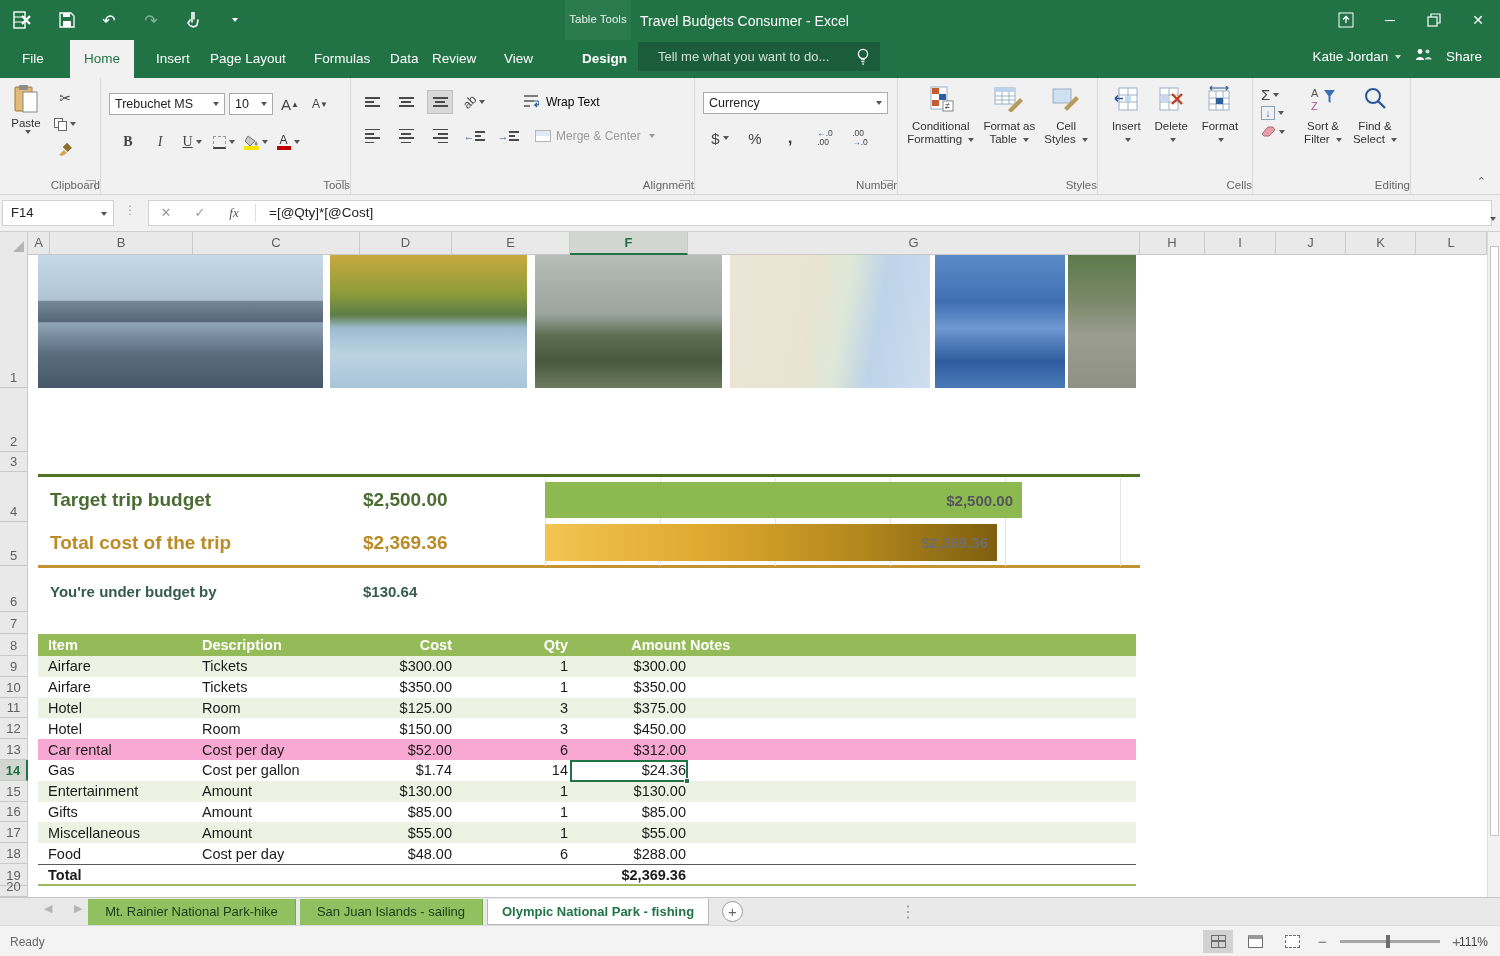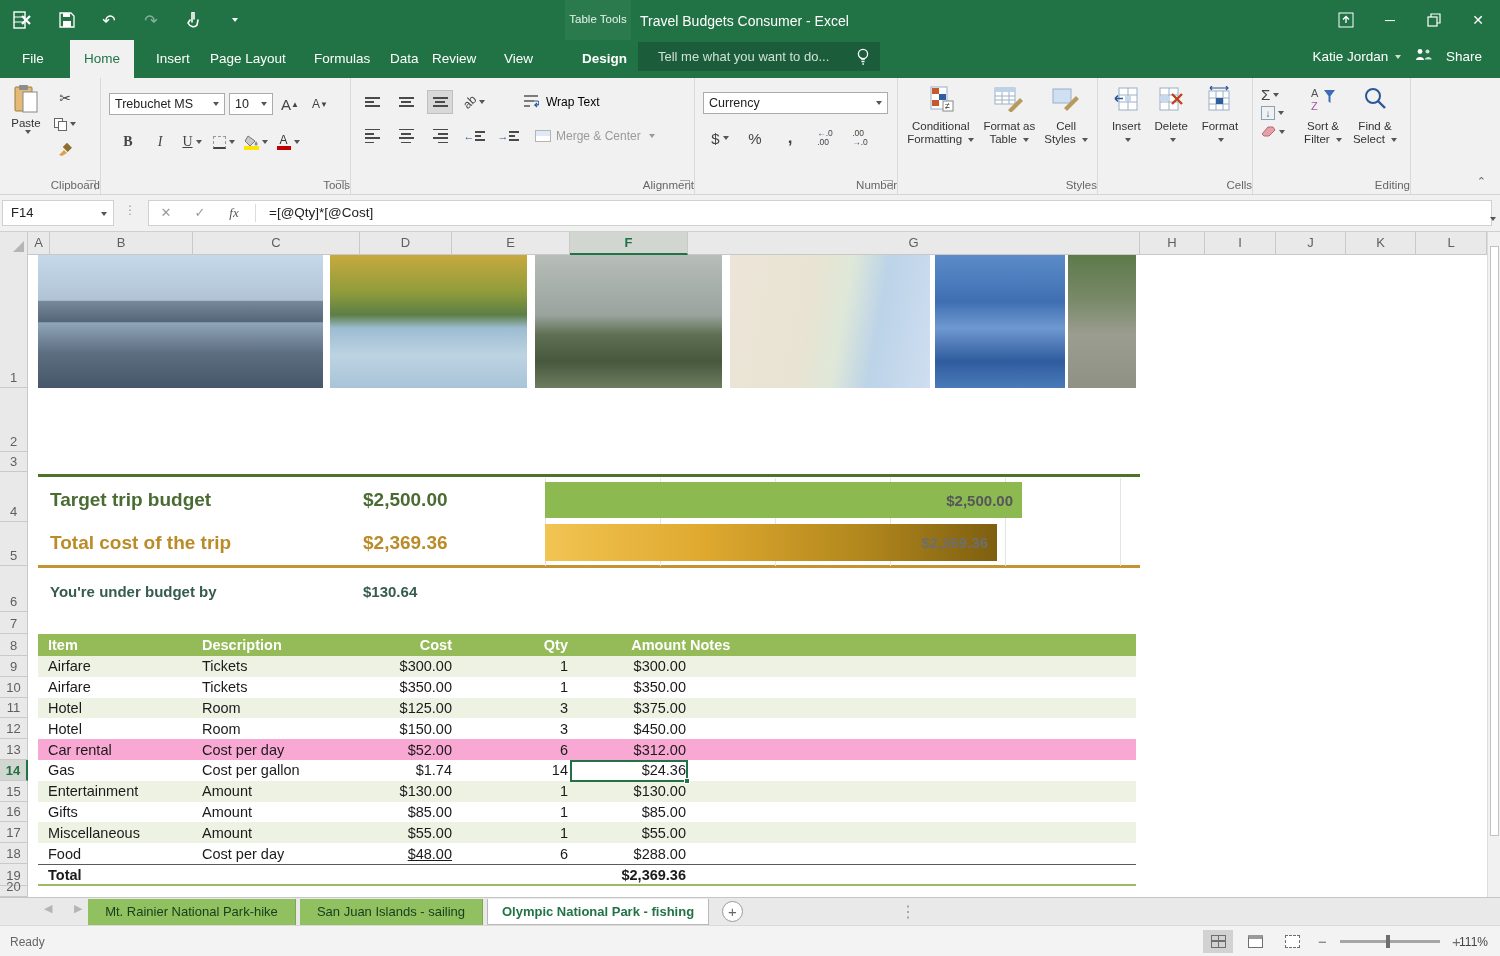--- a/index.html
+++ b/index.html
@@ -638,21 +638,21 @@
       <div class="t-row" style="top: 567.4px; height: 20.8px; background: rgb(238, 242, 227);">
         <div class="t-cell" style="left: 10px; width: 150px;">Miscellaneous</div>
         <div class="t-cell" style="left: 164px; width: 150px;">Amount</div>
         <div class="t-cell right" style="left: 314px; width: 100px;">$55.00</div>
         <div class="t-cell right" style="left: 430px; width: 100px;">1</div>
         <div class="t-cell right" style="left: 548px; width: 100px;">$55.00</div>
       </div>
       <div class="t-row" style="top: 588.2px; height: 20.8px; background: rgb(255, 255, 255);">
         <div class="t-cell" style="left: 10px; width: 150px;">Food</div>
         <div class="t-cell" style="left: 164px; width: 150px;">Cost per day</div>
-        <div class="t-cell right" style="left: 314px; width: 100px; text-decoration: underline;">$48.00</div>
+        <div class="t-cell right" style="left: 314px; width: 100px;">$48.00</div>
         <div class="t-cell right" style="left: 430px; width: 100px;">6</div>
         <div class="t-cell right" style="left: 548px; width: 100px;">$288.00</div>
       </div>
       <div class="t-row" style="top: 609px; height: 22px; border-top: 1px solid rgb(90, 90, 90); border-bottom: 2px solid rgb(157, 187, 97); background: rgb(255, 255, 255);">
         <div class="t-cell" style="left: 10px; width: 150px; font-weight: bold;">Total</div>
         <div class="t-cell right" style="left: 548px; width: 100px; font-weight: bold;">$2,369.36</div>
       </div>
     </div>
 
   <div id="sel-cell" style="top:505px; height:22px;">

